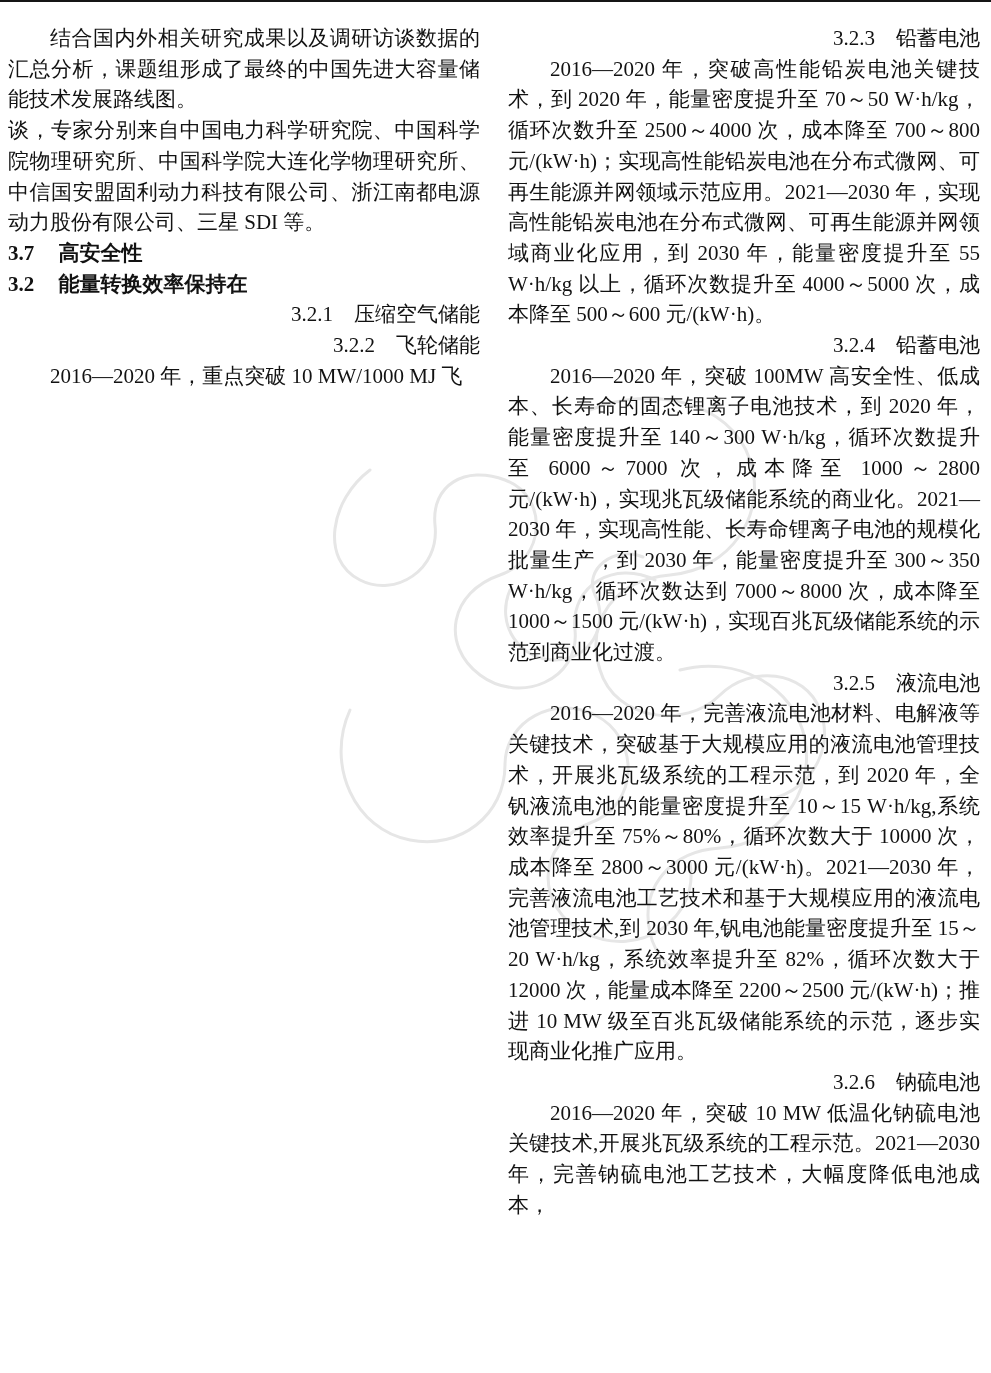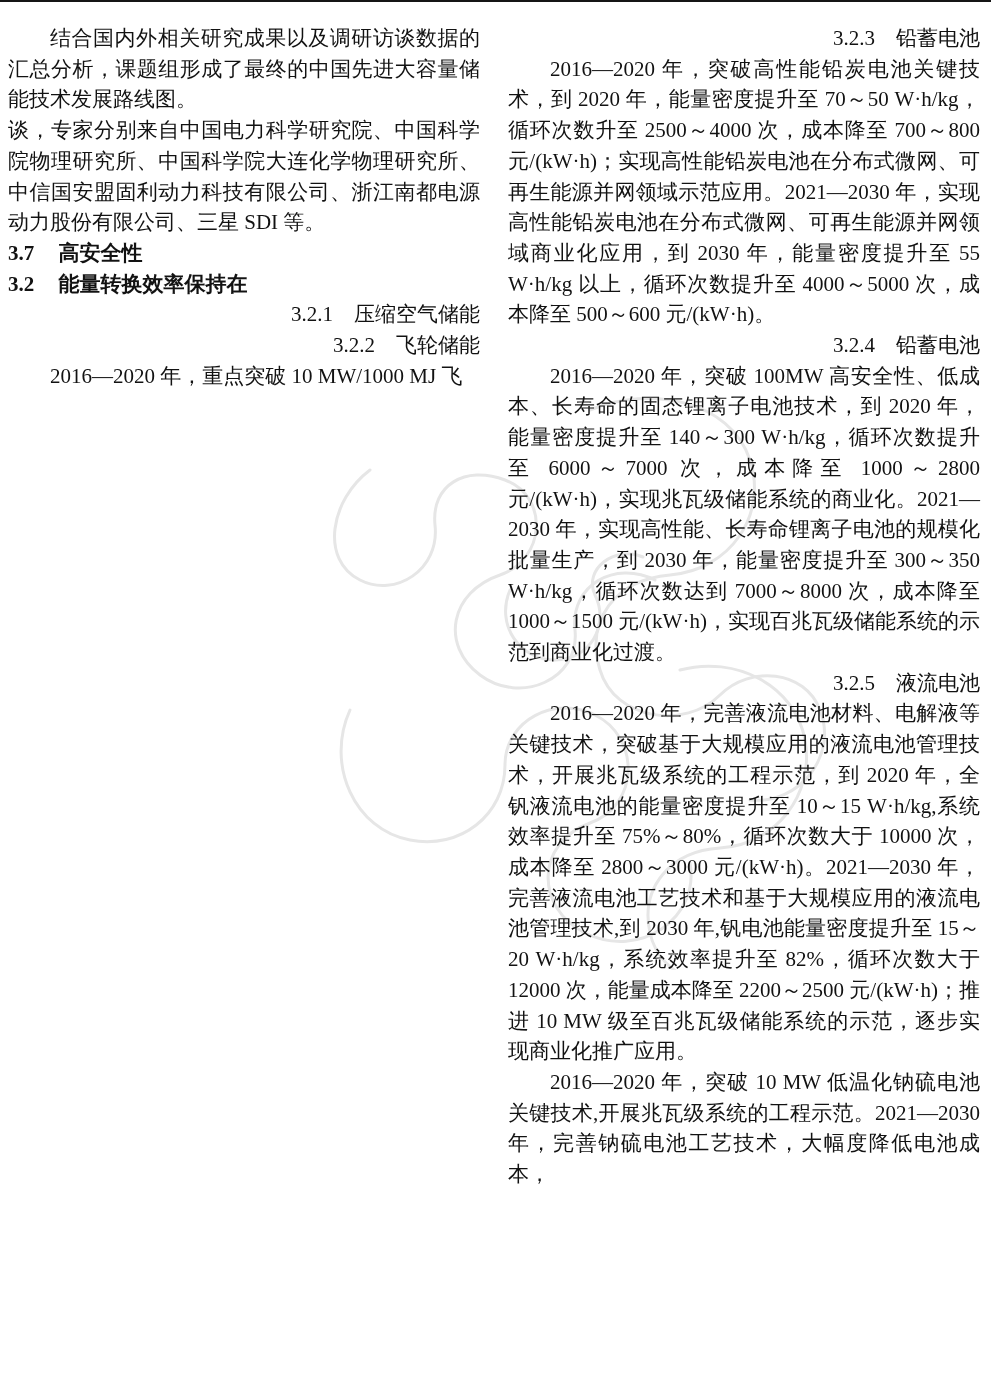--- a/index.html
+++ b/index.html
@@ -84,15 +84,16 @@
       <div class="block heading-sub"><span class="hnum">3.2.2</span><span class="htitle">飞轮储能</span></div>
       <div class="block para">2016—2020 年，重点突破 10 MW/1000 MJ 飞</div>
     </div>
   <div class="column">
       <div class="block heading-sub"><span class="hnum">3.2.3</span><span class="htitle">铅蓄电池</span></div>
       <div class="block para">2016—2020 年，突破高性能铅炭电池关键技术，到 2020 年，能量密度提升至 70～50 W·h/kg，循环次数升至 2500～4000 次，成本降至 700～800 元/(kW·h)；实现高性能铅炭电池在分布式微网、可再生能源并网领域示范应用。2021—2030 年，实现高性能铅炭电池在分布式微网、可再生能源并网领域商业化应用，到 2030 年，能量密度提升至 55 W·h/kg 以上，循环次数提升至 4000～5000 次，成本降至 500～600 元/(kW·h)。</div>
       <div class="block heading-sub"><span class="hnum">3.2.4</span><span class="htitle">铅蓄电池</span></div>
       <div class="block para">2016—2020 年，突破 100MW 高安全性、低成本、长寿命的固态锂离子电池技术，到 2020 年，能量密度提升至 140～300 W·h/kg，循环次数提升至 6000～7000 次，成本降至 1000～2800 元/(kW·h)，实现兆瓦级储能系统的商业化。2021—2030 年，实现高性能、长寿命锂离子电池的规模化批量生产，到 2030 年，能量密度提升至 300～350 W·h/kg，循环次数达到 7000～8000 次，成本降至 1000～1500 元/(kW·h)，实现百兆瓦级储能系统的示范到商业化过渡。</div>
       <div class="block heading-sub"><span class="hnum">3.2.5</span><span class="htitle">液流电池</span></div>
       <div class="block para">2016—2020 年，完善液流电池材料、电解液等关键技术，突破基于大规模应用的液流电池管理技术，开展兆瓦级系统的工程示范，到 2020 年，全钒液流电池的能量密度提升至 10～15 W·h/kg,系统效率提升至 75%～80%，循环次数大于 10000 次，成本降至 2800～3000 元/(kW·h)。2021—2030 年，完善液流电池工艺技术和基于大规模应用的液流电池管理技术,到 2030 年,钒电池能量密度提升至 15～20 W·h/kg，系统效率提升至 82%，循环次数大于 12000 次，能量成本降至 2200～2500 元/(kW·h)；推进 10 MW 级至百兆瓦级储能系统的示范，逐步实现商业化推广应用。</div>
+      <div class="block heading-sub"><span class="hnum">3.2.6</span><span class="htitle">钠硫电池</span></div>
       <div class="block para">2016—2020 年，突破 10 MW 低温化钠硫电池关键技术,开展兆瓦级系统的工程示范。2021—2030 年，完善钠硫电池工艺技术，大幅度降低电池成本，</div>
     </div>
 </div>
 
 </body></html>

